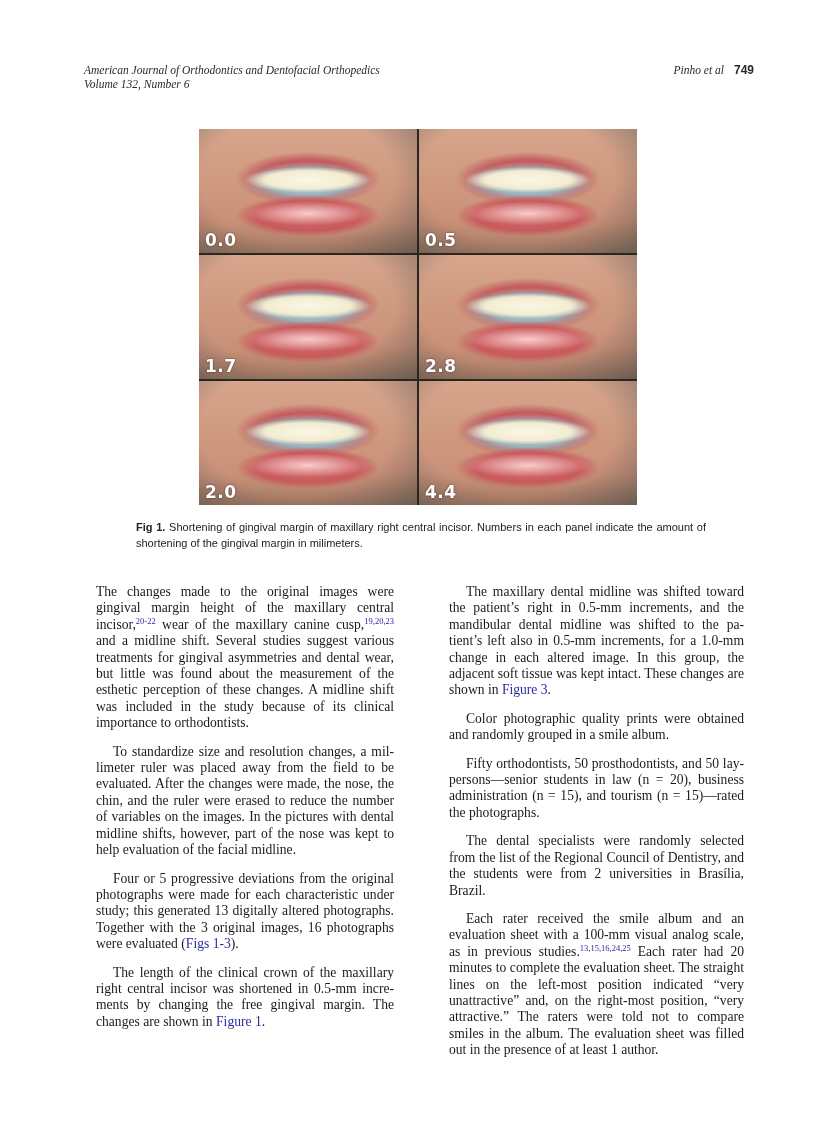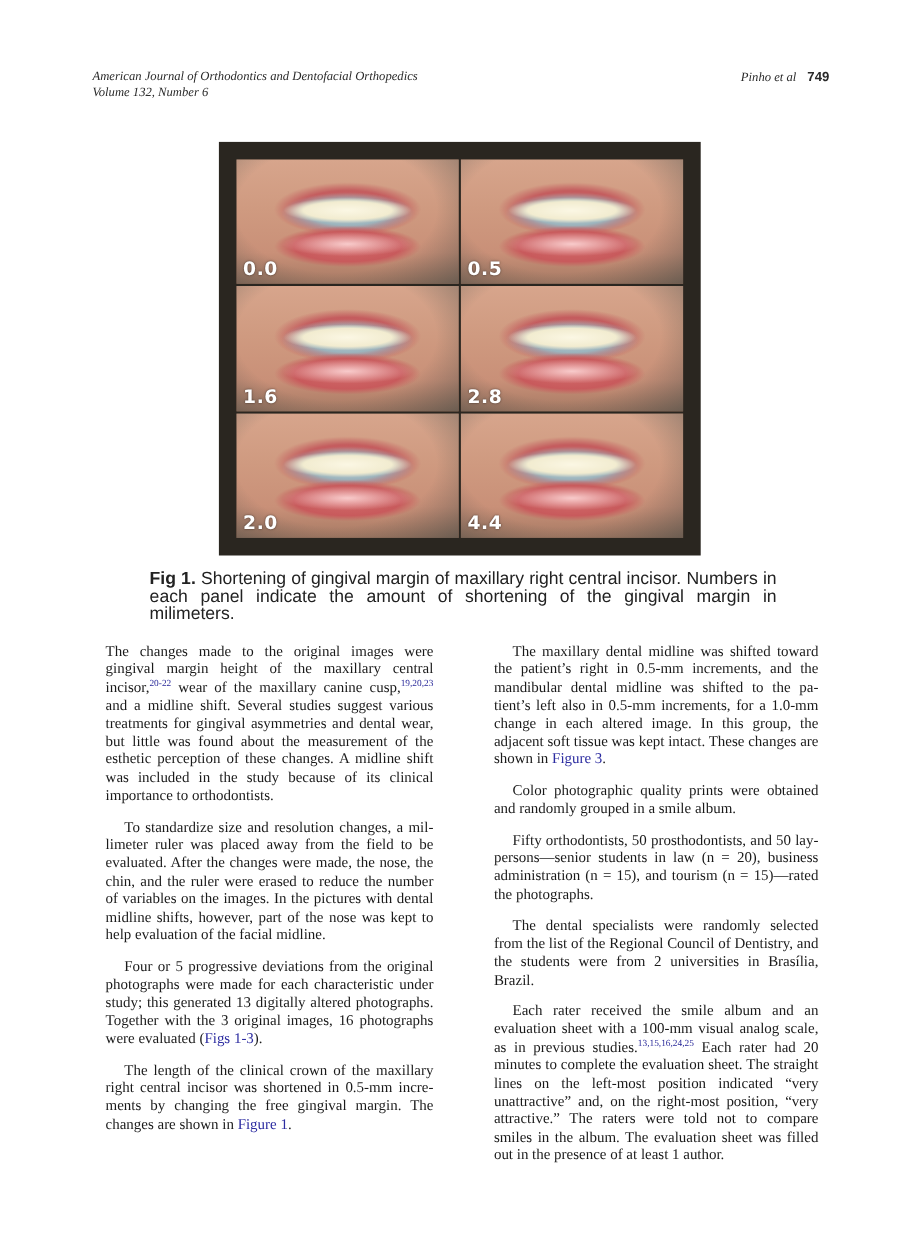--- a/index.html
+++ b/index.html
@@ -6,36 +6,36 @@
   body { width: 838px; height: 1122px; position: relative; overflow: hidden; color: #1a1a1a; }
   .page { position: absolute; left: 0; top: 0; width: 838px; height: 1122px; }
 
   
   .running-head { position: absolute; left: 84px; top: 63px; font-family: "Liberation Serif", serif; font-style: italic; font-size: 11.5px; line-height: 14px; color: #2a2a2a; }
   .running-right { position: absolute; right: 84px; top: 63px; font-family: "Liberation Serif", serif; font-size: 11.5px; line-height: 14px; color: #2a2a2a; margin-left: 46px; }
   .running-right .authors { font-style: italic; margin-right: 10px; }
   .running-right .pnum { font-family: "Liberation Sans", sans-serif; font-weight: bold; font-size: 12px; }
 
   
-  .figure { position: absolute; left: 199px; top: 129px; width: 438px; height: 376px; background: #2a2620; padding: 16px; box-sizing: border-box; display: grid; grid-template-columns: 1fr 1fr; grid-template-rows: 1fr 1fr 1fr; gap: 2px; }
+  .figure { position: absolute; left: 199px; top: 129px; width: 438px; height: 376px; background: #2a2620; padding: 0; box-sizing: border-box; display: grid; grid-template-columns: 1fr 1fr; grid-template-rows: 1fr 1fr 1fr; gap: 2px; }
   .panel { position: relative; overflow: hidden;
     background:
       radial-gradient(ellipse 42% 14% at 50% 68%, rgba(255,220,220,0.85) 0%, rgba(255,220,220,0) 70%),
       radial-gradient(ellipse 44% 22% at 50% 70%, #d26a6a 0%, #c85a5c 55%, rgba(200,90,92,0) 75%),
       radial-gradient(ellipse 36% 13% at 50% 41%, #fbf7e4 0%, #f2ecd0 55%, rgba(242,236,208,0) 80%),
       radial-gradient(ellipse 40% 22% at 50% 43%, #b9cfd6 0%, #9cb4bd 45%, rgba(160,180,190,0) 75%),
       radial-gradient(ellipse 46% 30% at 50% 40%, #d06868 0%, #c45c5e 50%, rgba(196,92,94,0) 72%),
       linear-gradient(180deg, #d7a58c 0%, #cf9a80 40%, #c99078 75%, #a67a64 100%);
   }
   .panel::after { content: ""; position: absolute; inset: 0;
     background: radial-gradient(ellipse 75% 85% at 45% 40%, rgba(0,0,0,0) 60%, rgba(40,60,60,0.45) 100%); }
   .panel-label { position: absolute; left: 6px; bottom: 3px; z-index: 2; font-family: "DejaVu Sans", sans-serif; font-weight: bold; font-size: 17px; color: #ffffff; text-shadow: 0 0 2px rgba(0,0,0,0.6); letter-spacing: 0.5px; }
 
   
-  .caption { position: absolute; left: 136px; top: 519px; width: 570px; font-family: "Liberation Sans", sans-serif; font-size: 16px; line-height: 16px; color: #222; text-align: justify; }
+  .caption { position: absolute; left: 136px; top: 519px; width: 570px; font-family: "Liberation Sans", sans-serif; font-size: 11px; line-height: 16px; color: #222; text-align: justify; }
   .caption .figlabel { font-weight: bold; }
 
   
   .col { position: absolute; top: 572px; width: 322px; font-family: "Liberation Serif", serif; font-size: 13.6px; line-height: 16.4px; color: #1a1a1a; text-align: justify; hyphens: manual; }
   .col-left { left: 84px; }
   .col-right { left: 437px; width: 319px; }
   .col p { margin: 12px; text-indent: 17px; }
   .col p.first { text-indent: 0; }
   .col sup { font-size: 8.5px; line-height: 0; vertical-align: 5px; color: #2a2a9a; }
   .link { color: #2b2ba0; }
@@ -54,21 +54,21 @@
   </div>
 
   <div class="figure">
     <div class="panel">
         <span class="panel-label">0.0</span>
       </div>
     <div class="panel">
         <span class="panel-label">0.5</span>
       </div>
     <div class="panel">
-        <span class="panel-label">1.6</span>
+        <span class="panel-label">1.7</span>
       </div>
     <div class="panel">
         <span class="panel-label">2.8</span>
       </div>
     <div class="panel">
         <span class="panel-label">2.0</span>
       </div>
     <div class="panel">
         <span class="panel-label">4.4</span>
       </div>

